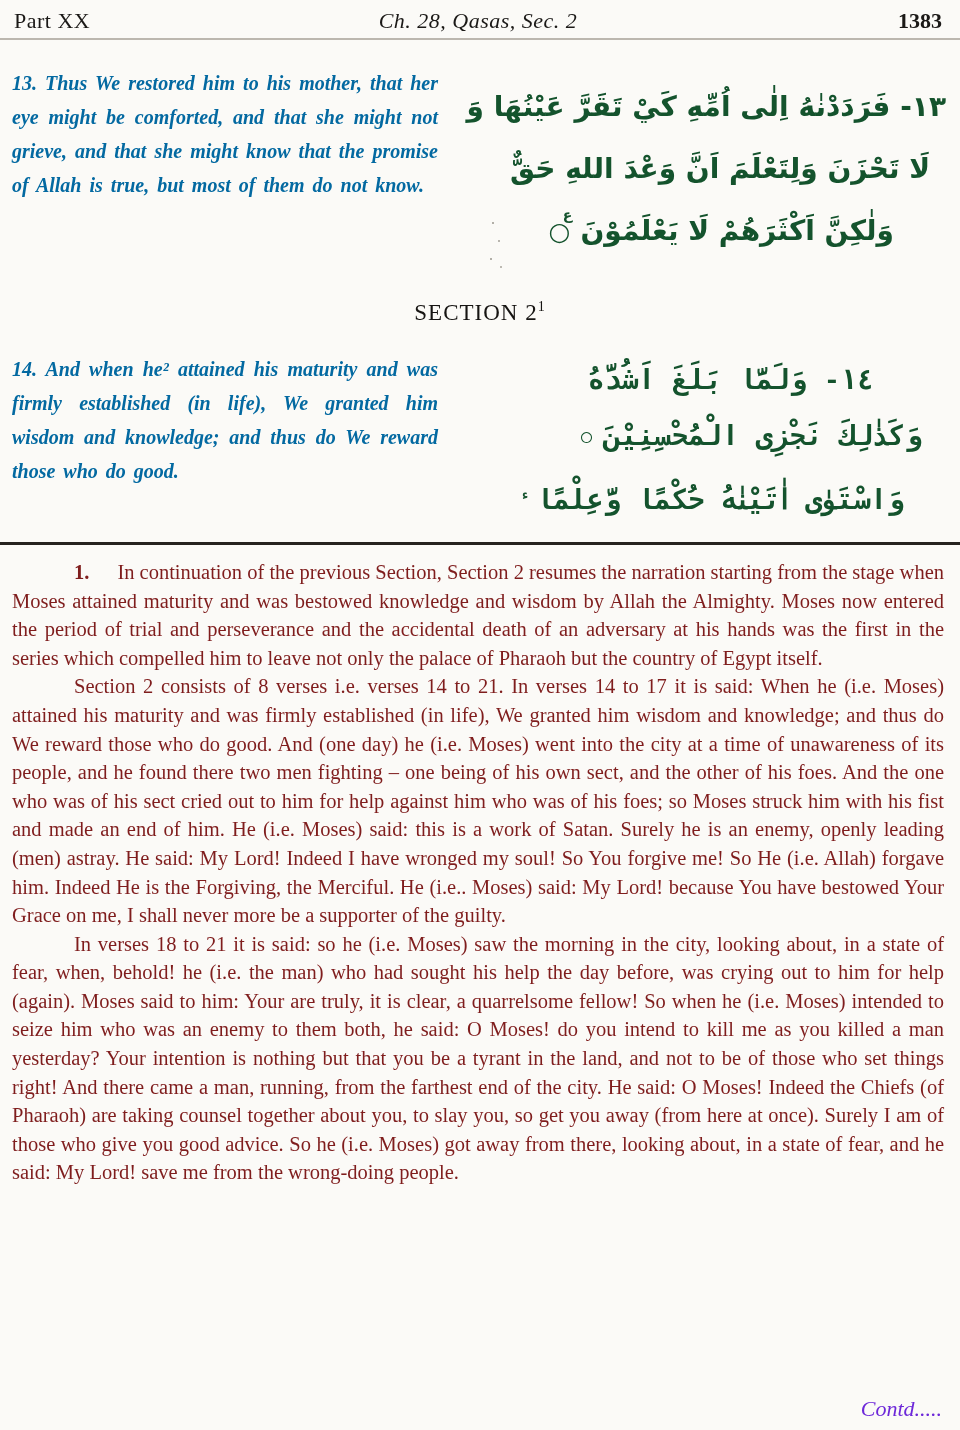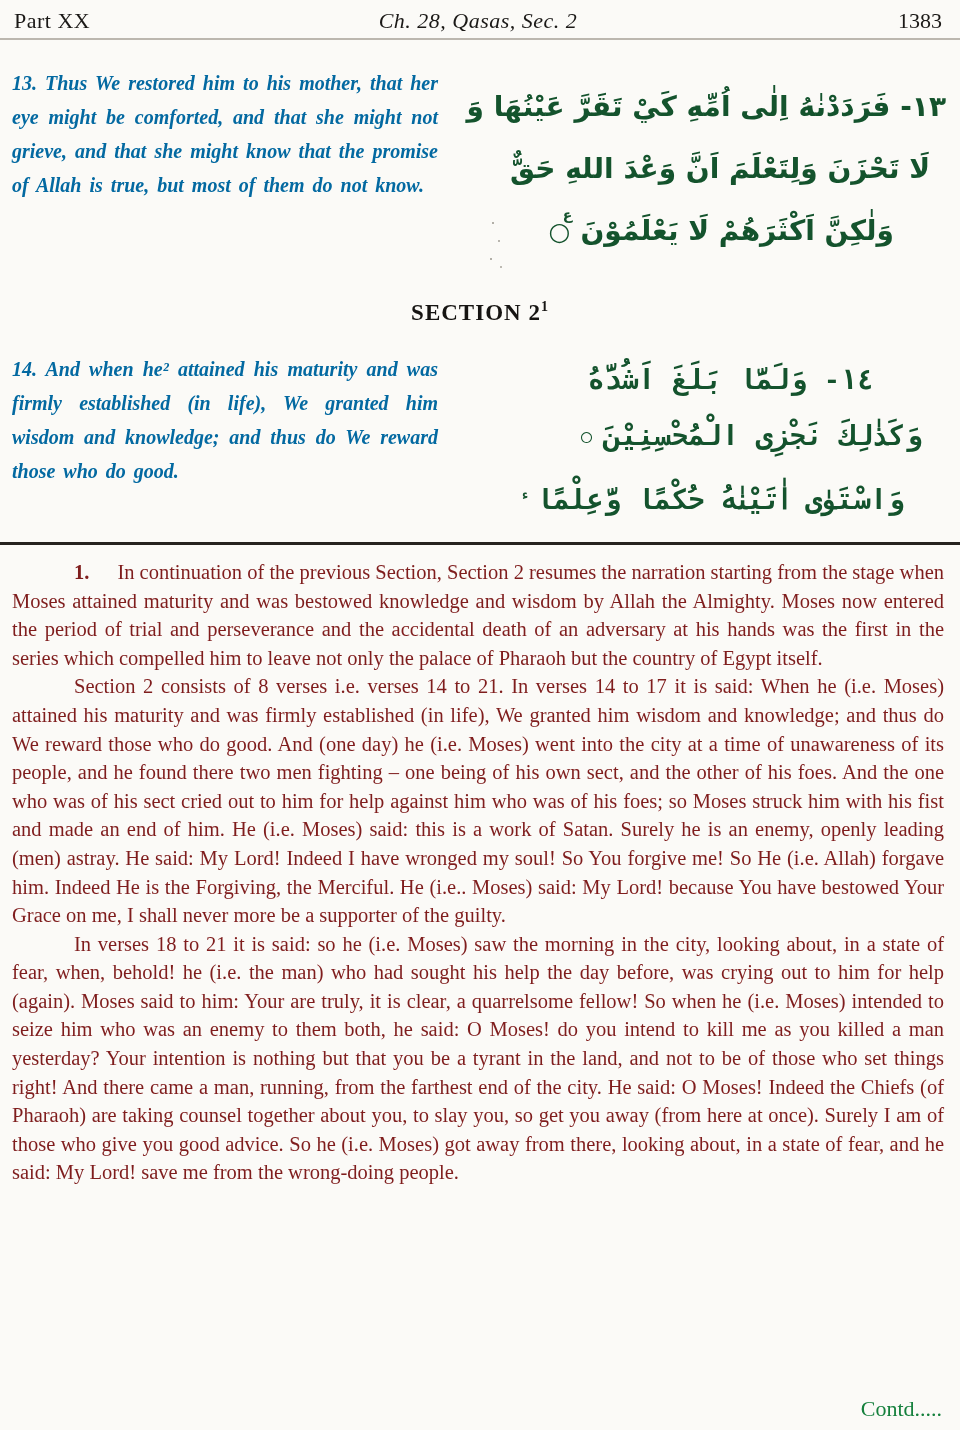--- a/index.html
+++ b/index.html
@@ -5,21 +5,21 @@
   html,body { margin:0; padding:0; background:#e8e6e2; }
   .page {
     width:960px; height:1430px; position:relative; margin:0 auto;
     background:#fbfaf7; overflow:hidden; color:#171513;
     font-family:"Liberation Serif", serif;
   }
   
   .page-header { display:flex; align-items:flex-end; padding:8px 18px 0 14px; font-size:22px; color:#1b1917; }
   .h-left  { width:180px; letter-spacing:0.5px; }
   .h-center{ flex:1; text-align:center; font-style:italic; letter-spacing:0.5px; }
-  .h-right { width:180px; text-align:right; }
+  .h-right { width:180px; text-align:right;font-weight:bold; }
   .header-rule { margin-top:4px; height:2px; background:#bcb7af; }
 
   
   .verse-row { display:flex; margin:26px 14px 0 12px; }
   .v-en {
     width:426px; font-weight:bold; font-size:20px; line-height:34px;
     text-align:justify; word-spacing:3px; color:#0369a1;font-style:italic;
   }
   .v-ar {
     flex:1; direction:rtl; font-family:"DejaVu Sans", sans-serif; font-weight:700;
@@ -34,35 +34,35 @@
   .v14 .ar-line:nth-child(2) { margin-right:24px; }
   .v14 .ar-line:nth-child(3) { margin-right:42px; }
 
   .ayah-end { position:relative; display:inline-block; margin-right:10px; }
   .ayah-circle { font-size:25px; }
   .ayah-ain { position:absolute; top:-16px; right:-2px; font-size:14px; }
   .stop-mark { font-size:14px; vertical-align:super; margin-right:8px; }
 
   
   .section-heading {
-    margin:36px 0 0 0; text-align:center; font-size:23px; font-weight:bold;
+    margin:36px 0 0 0; text-align:center; font-size:23px; font-weight:normal;
     letter-spacing:1px; color:#161412;
   }
   .section-heading sup { font-size:14px; }
 
   
   .footnote-rule { margin-top:12px; height:3px; background:#26231f; }
   .footnotes {
     margin:13px 16px 0 12px; font-size:20.5px; line-height:28.6px;
     text-align:justify; color:#7f1d1d;
   }
   .footnotes p { margin:0; text-indent:62px; }
   .fn-num { font-weight:bold; margin-right:28px; }
 
-  .contd { position:absolute; right:18px; bottom:8px; font-size:22px; color:#15803d;margin-top:39px; }
+  .contd { position:absolute; right:18px; bottom:8px; font-style:italic; font-size:22px; color:#6d28d9;margin-top:39px; }
 
   
   .specks { position:absolute; left:492px; top:222px; width:2px; height:2px; background:#9a968e; border-radius:50%;
             box-shadow: 6px 18px 0 #a39f97, -2px 36px 0 #9a968e, 8px 44px 0 #a8a49c; }
 </style>
 </head>
 <body>
 
 <div class="page">
 

